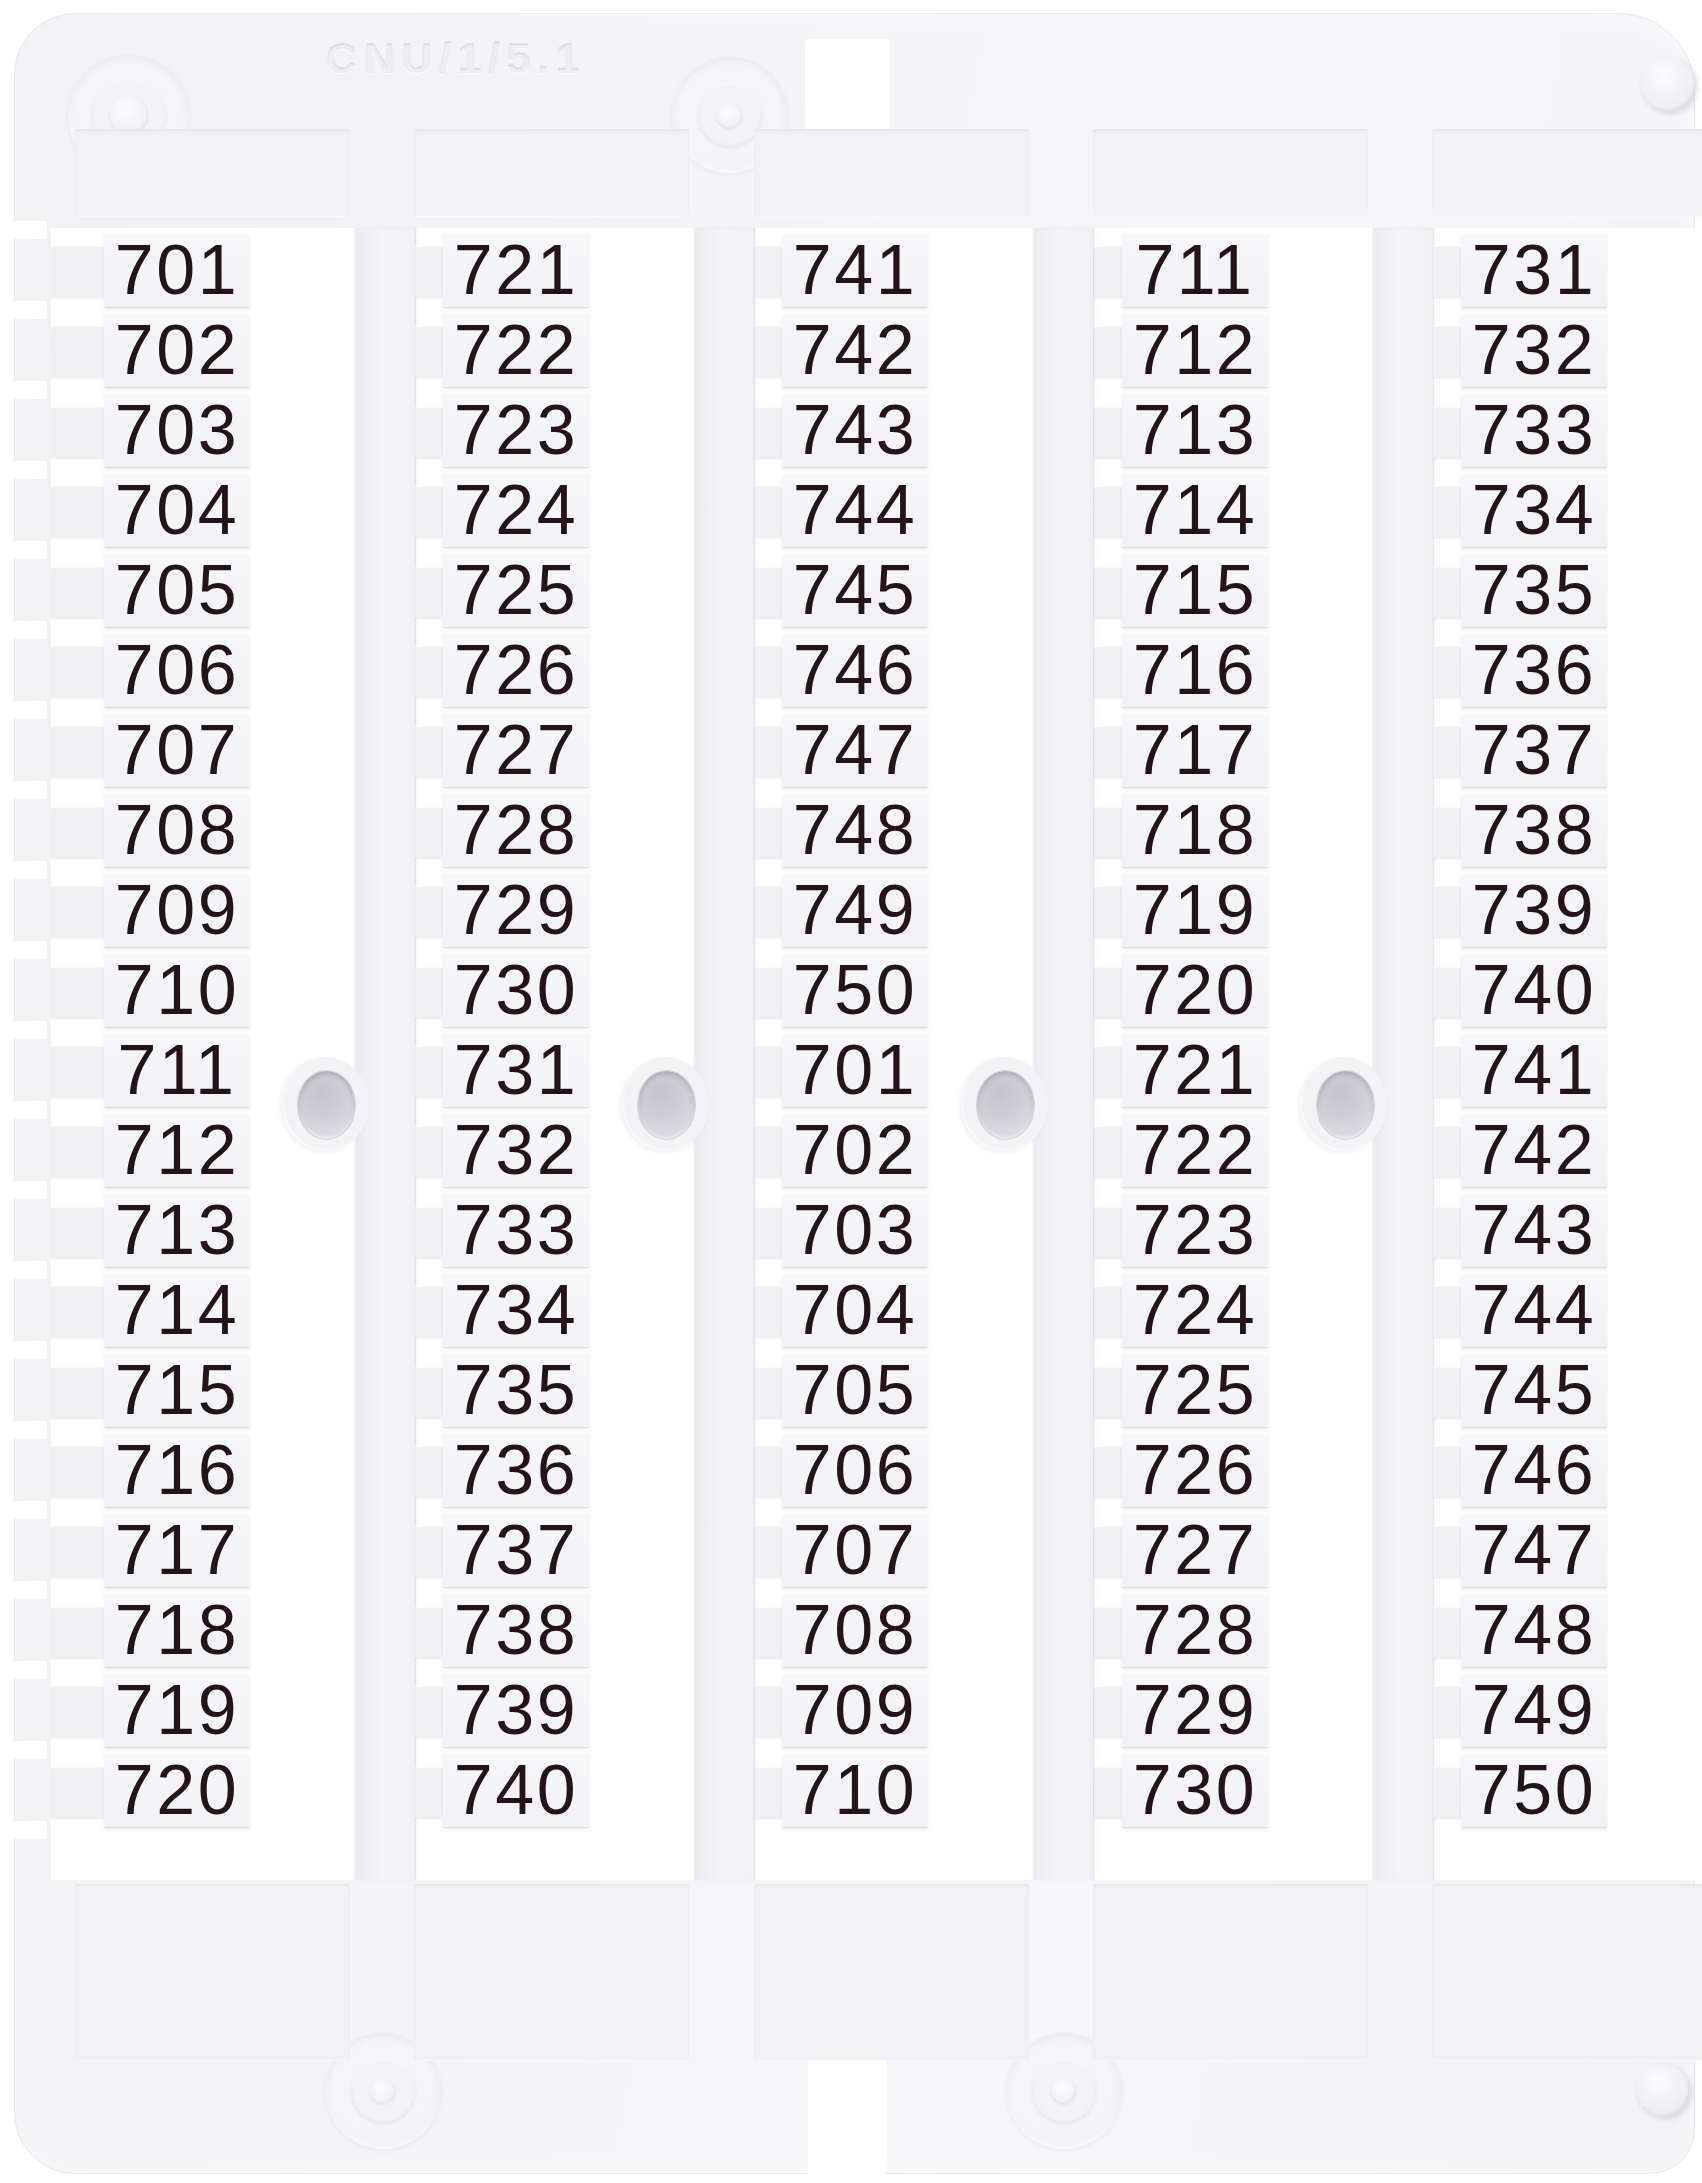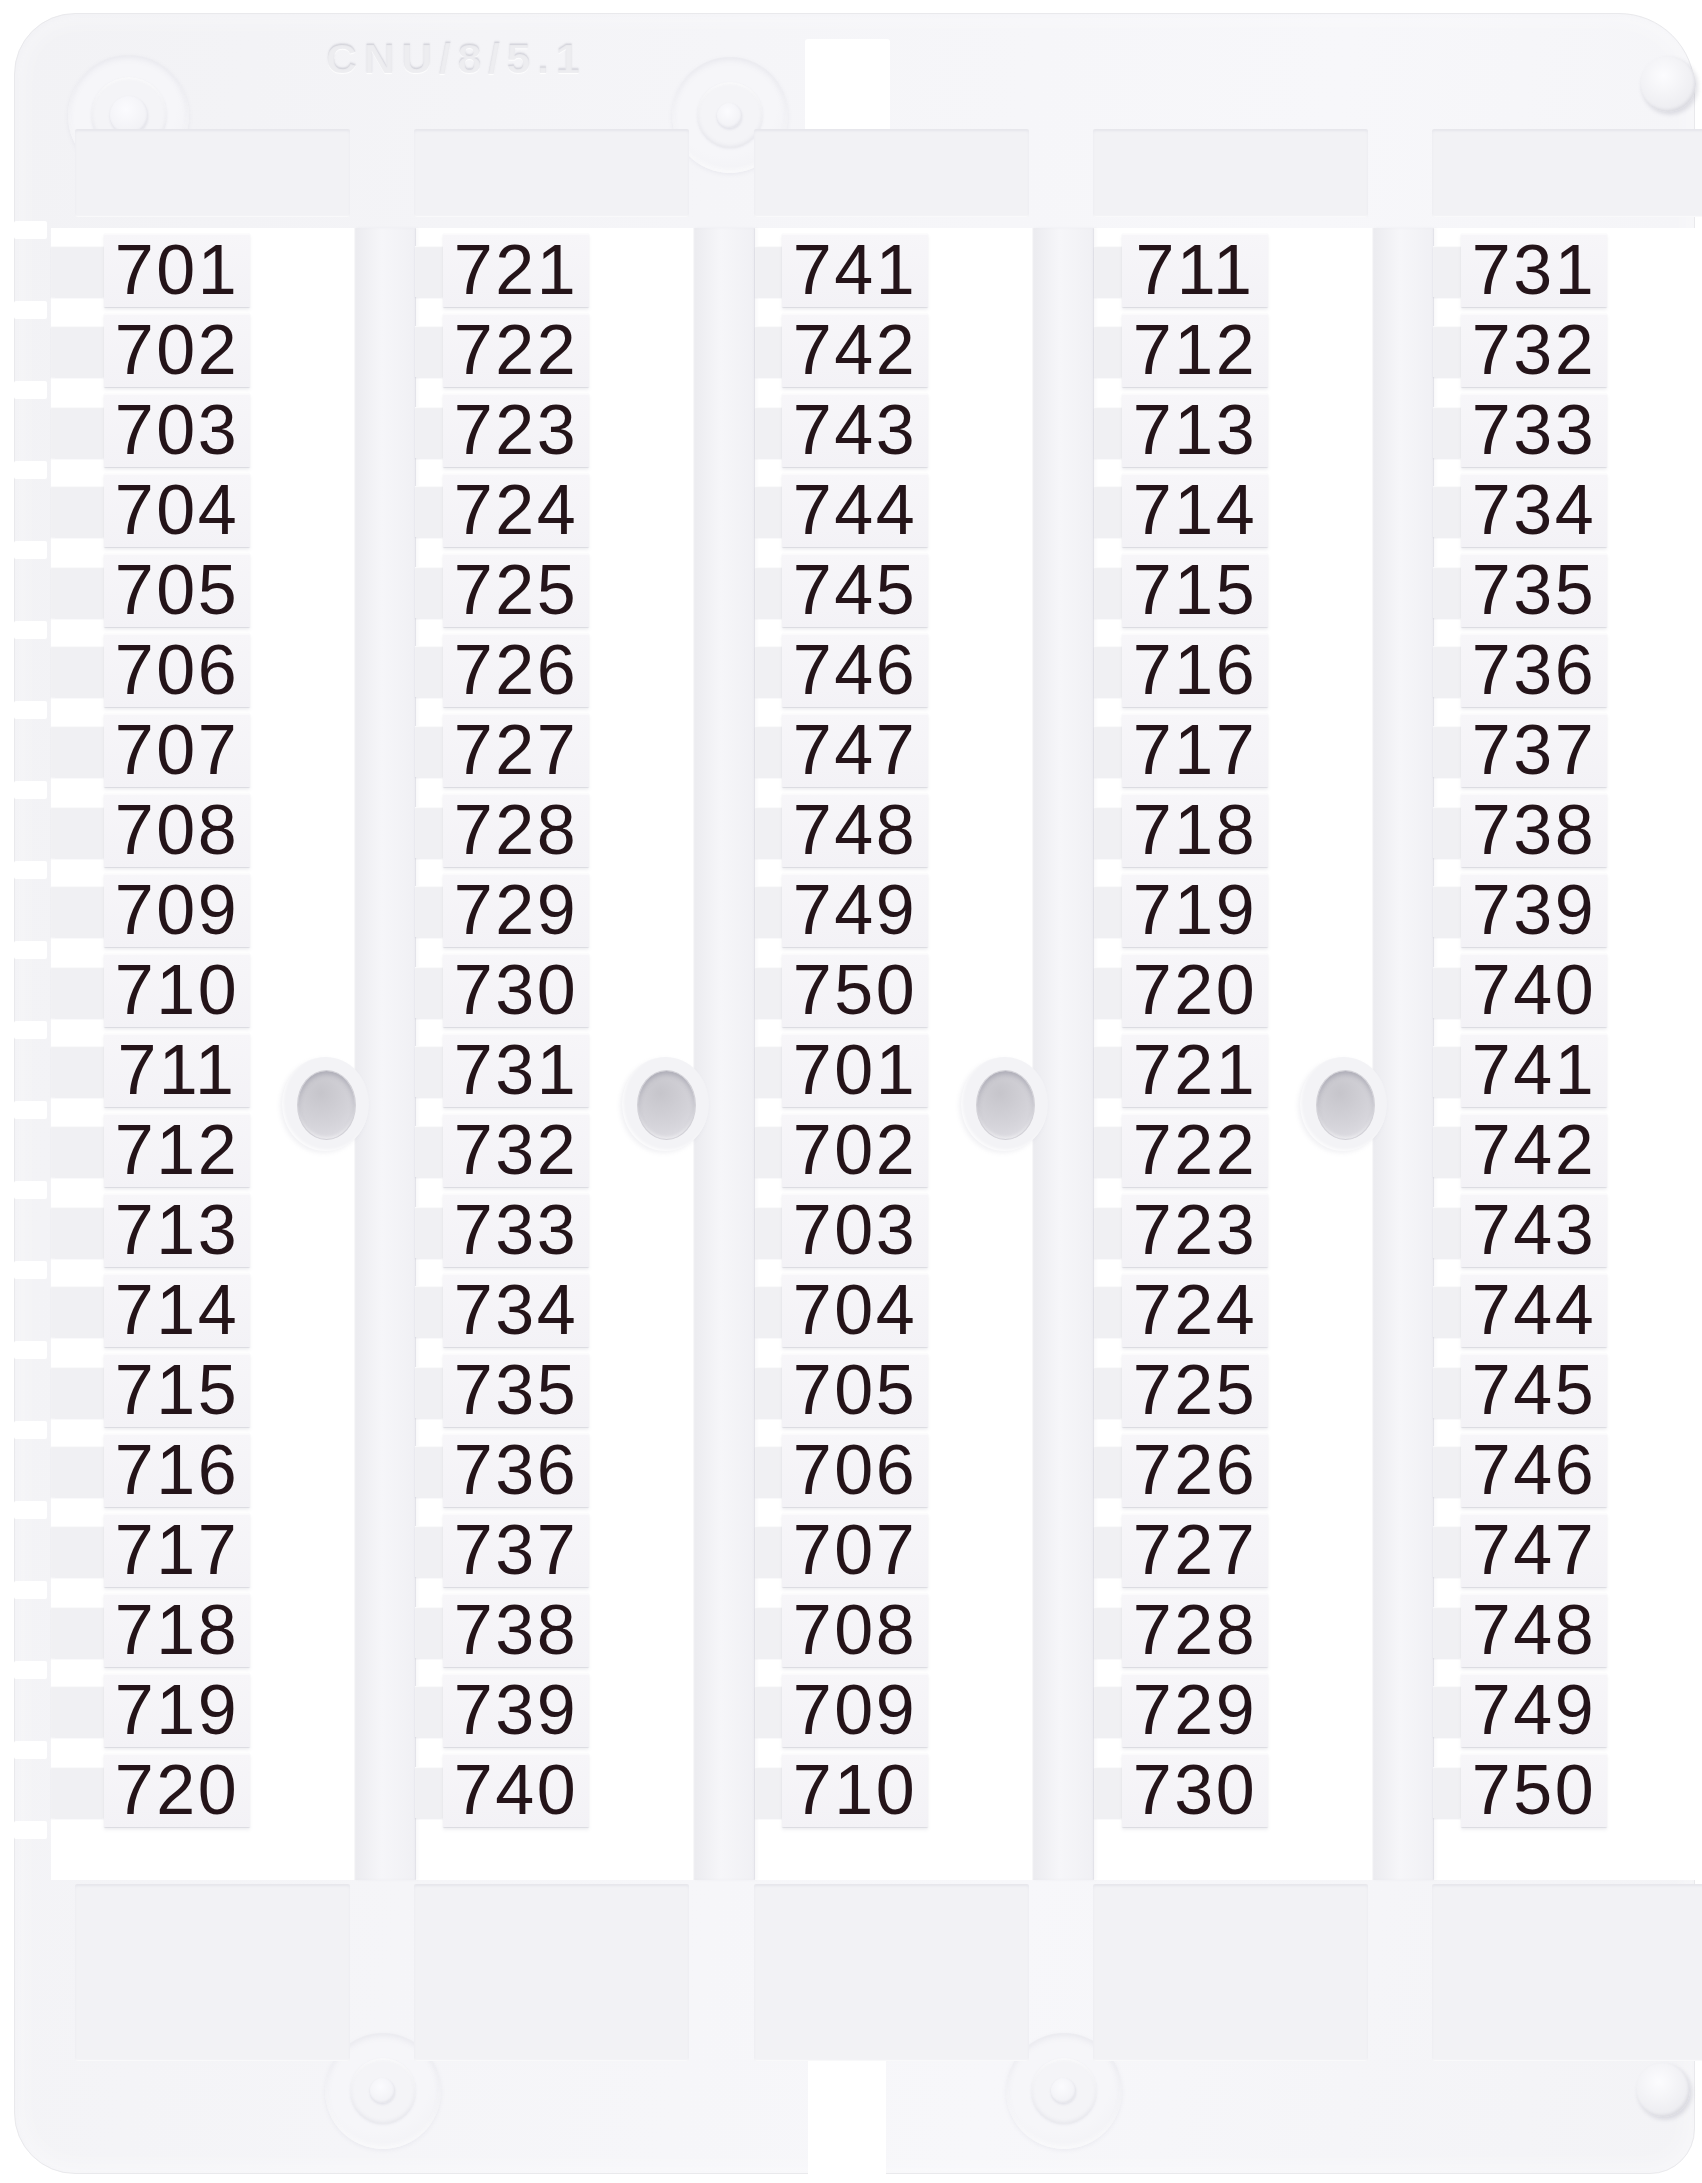--- a/index.html
+++ b/index.html
@@ -97,21 +97,21 @@
     box-shadow:2px 2.5px 4px rgba(110,110,135,0.20), inset -1.5px -2px 3px rgba(110,110,135,0.14);
   }
 </style>
 </head>
 <body>
 
 <div id="canvas">
 
   <div class="abs card"></div>
 
-  <div class="abs emboss">CNU/8/5.1</div>
+  <div class="abs emboss">CNU/1/5.1</div>
 
   <div class="abs ring ring-outer" style="left:68px;top:55px;width:121px;height:121px;"></div>
   <div class="abs ring ring-mid" style="left:91px;top:77px;width:76px;height:76px;"></div>
   <div class="abs ring ring-pin" style="left:110px;top:96px;width:38px;height:38px;"></div>
 
   <div class="abs ring ring-outer" style="left:672px;top:57px;width:116px;height:116px;"></div>
   <div class="abs ring ring-mid" style="left:697px;top:82px;width:66px;height:66px;"></div>
   <div class="abs ring ring-pin" style="left:717px;top:103px;width:25px;height:25px;"></div>
 
   <div class="abs dome" style="left:1640px;top:56px;width:56px;height:56px;"></div>

